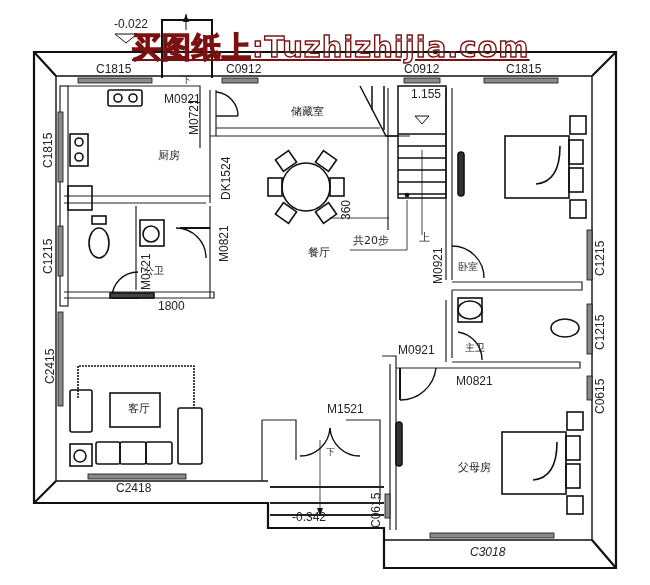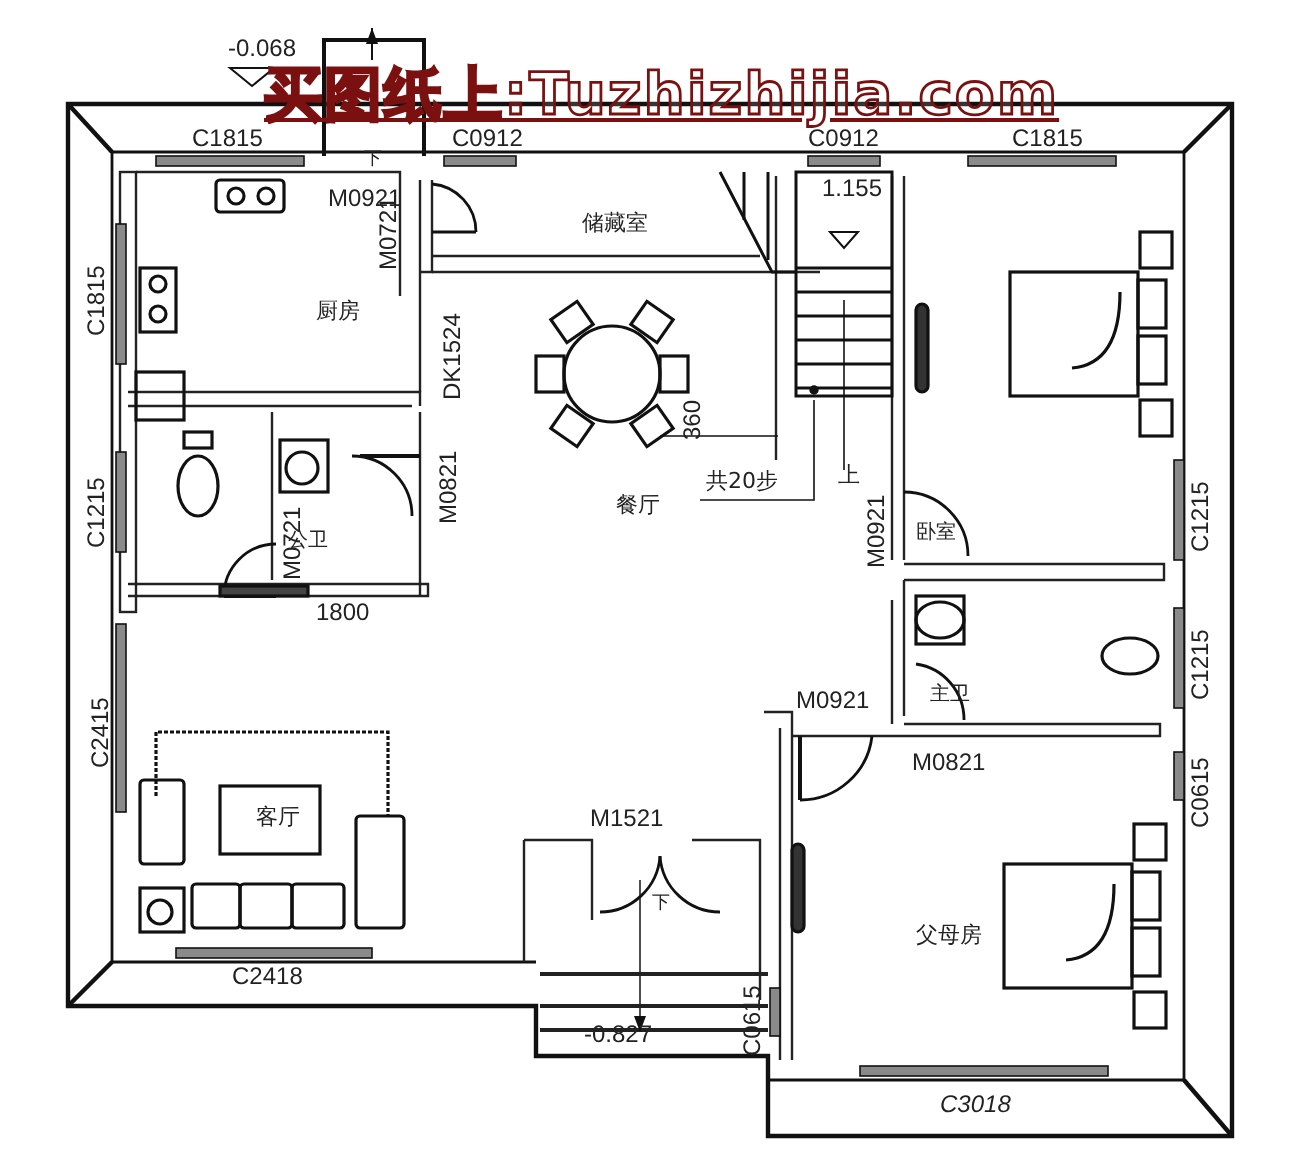--- a/index.html
+++ b/index.html
@@ -170,23 +170,23 @@
     <rect x="567" y="496" width="16" height="18"></rect>
     <rect x="566" y="436" width="14" height="24"></rect>
     <rect x="566" y="464" width="14" height="24"></rect>
     <path d="M533,480 Q557,478 557,442"></path>
     <rect x="396" y="422" width="6" height="44" rx="3" fill="#333"></rect>
   </g>
 </svg>
 
 <div class="wm">买图纸上:Tuzhizhijia.com</div>
 
-<div class="lbl" style="left:114px;top:18px;">-0.068</div>
+<div class="lbl" style="left:114px;top:18px;">-0.022</div>
 <div class="lbl" style="left:411px;top:88px;">1.155</div>
-<div class="lbl" style="left:292px;top:511px;">-0.827</div>
+<div class="lbl" style="left:292px;top:511px;">-0.342</div>
 
 <div class="room" style="left:134px;top:150px;margin-left:24px;">厨房</div>
 <div class="room" style="left:291px;top:106px;">储藏室</div>
 <div class="room" style="left:308px;top:247px;">餐厅</div>
 <div class="room" style="left:116px;top:266px;font-size:10px;margin-left:28px;">公卫</div>
 <div class="room" style="left:458px;top:262px;font-size:10px;">卧室</div>
 <div class="room" style="left:465px;top:343px;font-size:10px;">主卫</div>
 <div class="room" style="left:128px;top:403px;">客厅</div>
 <div class="room" style="left:458px;top:462px;">父母房</div>
 
@@ -211,15 +211,15 @@
 <div class="lbl" style="left:470px;top:546px;font-style:italic;">C3018</div>
 
 <div class="lbl" style="left:164px;top:93px;">M0921</div>
 <div class="lbl v" style="left:188px;top:135px;">M0721</div>
 <div class="lbl v" style="left:220px;top:200px;">DK1524</div>
 <div class="lbl v" style="left:140px;top:290px;">M0721</div>
 <div class="lbl v" style="left:218px;top:262px;">M0821</div>
 <div class="lbl v" style="left:432px;top:284px;">M0921</div>
 <div class="lbl" style="left:398px;top:344px;">M0921</div>
 <div class="lbl" style="left:456px;top:375px;">M0821</div>
-<div class="lbl" style="left:295px;top:403px;text-align:right;">M1521</div>
+<div class="lbl" style="left:327px;top:403px;text-align:right;">M1521</div>
 
 <div class="lbl" style="left:158px;top:300px;">1800</div>
 
 </body></html>

